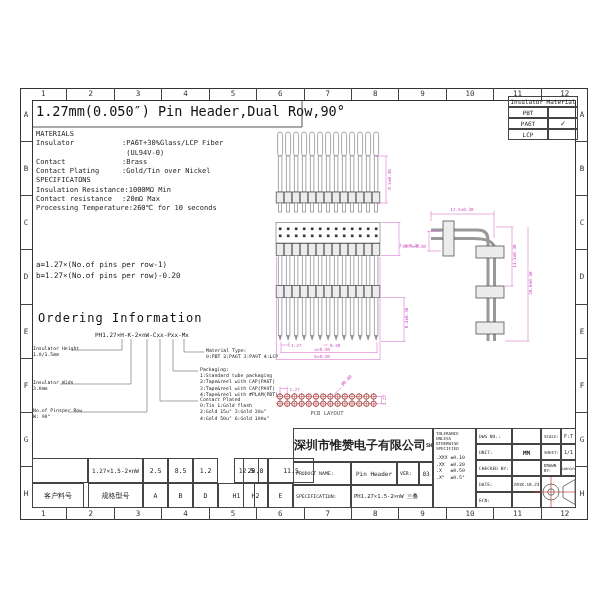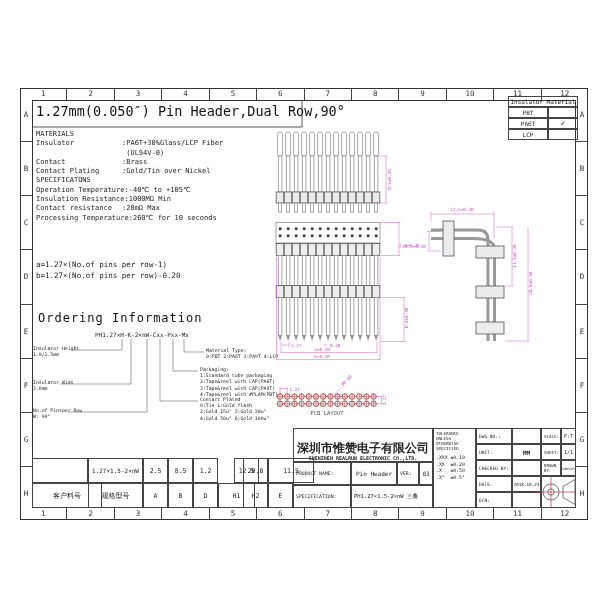--- a/index.html
+++ b/index.html
@@ -92,21 +92,20 @@
 
 <div class="abs" style="left:36px;top:103px;font-size:13.5px;white-space:nowrap;color:#111">1.27mm(0.050″) Pin Header,Dual Row,90°</div>
 
 <div class="abs" style="left:36px;top:130px">
   <div class="mrow">MATERIALS</div>
   <div class="mrow"><span class="mlabel">Insulator</span><span>:PA6T+30%Glass/LCP Fiber</span></div>
   <div class="mrow"><span class="mlabel"></span><span> (UL94V-0)</span></div>
   <div class="mrow"><span class="mlabel">Contact</span><span>:Brass</span></div>
   <div class="mrow"><span class="mlabel">Contact Plating</span><span>:Gold/Tin over Nickel</span></div>
   <div class="mrow">SPECIFICATONS</div>
-  <div class="mrow"><span class="mlabel">Operation Temperature</span><span>:-40℃ to +105℃</span></div>
   <div class="mrow"><span class="mlabel">Insulation Resistance</span><span>:1000MΩ Min</span></div>
   <div class="mrow"><span class="mlabel">Contact resistance</span><span>:20mΩ Max</span></div>
   <div class="mrow"><span class="mlabel">Processing Temperature</span><span>:260℃ for 10 seconds</span></div>
 </div>
 
 <div class="abs" style="left:36px;top:260px;font-size:7.5px;white-space:nowrap">a=1.27×(No.of pins per row-1)</div>
 <div class="abs" style="left:36px;top:271px;font-size:7.5px;white-space:nowrap">b=1.27×(No.of pins per row)-0.20</div>
 
 <div class="abs" style="left:38px;top:311px;font-size:12px;letter-spacing:1px;white-space:nowrap;color:#111">Ordering Information</div>
 <div class="abs" style="left:95px;top:331px;font-size:6px;white-space:nowrap">PH1.27×H-K-2×nW-Cxx-Pxx-Mx</div>
@@ -142,21 +141,21 @@
 </div>
 
 <div class="cell cc" style="left:508px;top:96px;width:70px;height:11px;font-size:6px">Insulator Material</div>
 <div class="cell cc" style="left:508px;top:107px;width:40px;height:11px;font-size:6px">PBT</div>
 <div class="cell cc" style="left:548px;top:107px;width:30px;height:11px;font-size:8px"></div>
 <div class="cell cc" style="left:508px;top:118px;width:40px;height:11px;font-size:6px">PA6T</div>
 <div class="cell cc" style="left:548px;top:118px;width:30px;height:11px;font-size:8px">✓</div>
 <div class="cell cc" style="left:508px;top:129px;width:40px;height:11px;font-size:6px">LCP</div>
 <div class="cell cc" style="left:548px;top:129px;width:30px;height:11px;font-size:8px"></div>
 
-<div class="cell cc" style="left:293px;top:428px;width:140px;height:34px;flex-direction:column;justify-content:flex-end">
+<div class="cell cc" style="left:293px;top:428px;width:140px;height:34px;flex-direction:row;justify-content:flex-start">
   <div style="font-size:12px;font-weight:bold;font-family:'DejaVu Sans',sans-serif;line-height:14px;white-space:nowrap">深圳市惟赞电子有限公司</div>
   <div style="font-size:5px;font-weight:bold;white-space:nowrap">SHENZHEN REALRUN ELECTRONIC CO.,LTD.</div>
 </div>
 <div class="cell cl" style="left:293px;top:462px;width:58px;height:23px;font-size:4.8px">PRODUCT NAME:</div>
 <div class="cell cc" style="left:351px;top:462px;width:46px;height:23px;font-size:6px">Pin Header</div>
 <div class="cell cl" style="left:397px;top:462px;width:22px;height:23px;font-size:4.8px">VER:</div>
 <div class="cell cc" style="left:419px;top:462px;width:14px;height:23px;font-size:6px">03</div>
 <div class="cell cl" style="left:293px;top:485px;width:58px;height:23px;font-size:4.8px">SPECIFICATION:</div>
 <div class="cell cl" style="left:351px;top:485px;width:82px;height:23px;font-size:5.5px">PH1.27×1.5-2×nW 三叠</div>
 
@@ -190,21 +189,21 @@
 <div class="cell" style="left:541px;top:476px;width:35px;height:32px"></div>
 
 <div class="cell cc" style="left:32px;top:458px;width:56px;height:25px;font-size:6.5px"></div>
 <div class="cell cc" style="left:88px;top:458px;width:55px;height:25px;font-size:6px">1.27×1.5-2×nW</div>
 <div class="cell cc" style="left:143px;top:458px;width:25px;height:25px;font-size:6.5px">2.5</div>
 <div class="cell cc" style="left:168px;top:458px;width:25px;height:25px;font-size:6.5px">8.5</div>
 <div class="cell cc" style="left:193px;top:458px;width:25px;height:25px;font-size:6.5px">1.2</div>
 <div class="cell cc" style="left:234px;top:458px;width:25px;height:25px;font-size:6.5px">12.5</div>
 <div class="cell cc" style="left:243px;top:458px;width:25px;height:25px;font-size:6.5px">20.0</div>
 <div class="cell cc" style="left:268px;top:458px;width:46px;height:25px;font-size:6.5px">11.5</div>
-<div class="cell cc" style="left:32px;top:483px;width:70px;height:25px;font-size:7px;font-family:'DejaVu Sans',sans-serif">客户料号</div>
+<div class="cell cc" style="left:32px;top:483px;width:52px;height:25px;font-size:7px;font-family:'DejaVu Sans',sans-serif">客户料号</div>
 <div class="cell cc" style="left:88px;top:483px;width:55px;height:25px;font-size:7px;font-family:'DejaVu Sans',sans-serif">规格型号</div>
 <div class="cell cc" style="left:143px;top:483px;width:25px;height:25px;font-size:6.5px">A</div>
 <div class="cell cc" style="left:168px;top:483px;width:25px;height:25px;font-size:6.5px">B</div>
 <div class="cell cc" style="left:193px;top:483px;width:25px;height:25px;font-size:6.5px">D</div>
 <div class="cell cc" style="left:218px;top:483px;width:37px;height:25px;font-size:6.5px">H1</div>
 <div class="cell cc" style="left:243px;top:483px;width:25px;height:25px;font-size:6.5px">H2</div>
 <div class="cell cc" style="left:268px;top:483px;width:25px;height:25px;font-size:6.5px">E</div>
 
 <svg width="600" height="600" viewBox="0 0 600 600">
   <defs>

